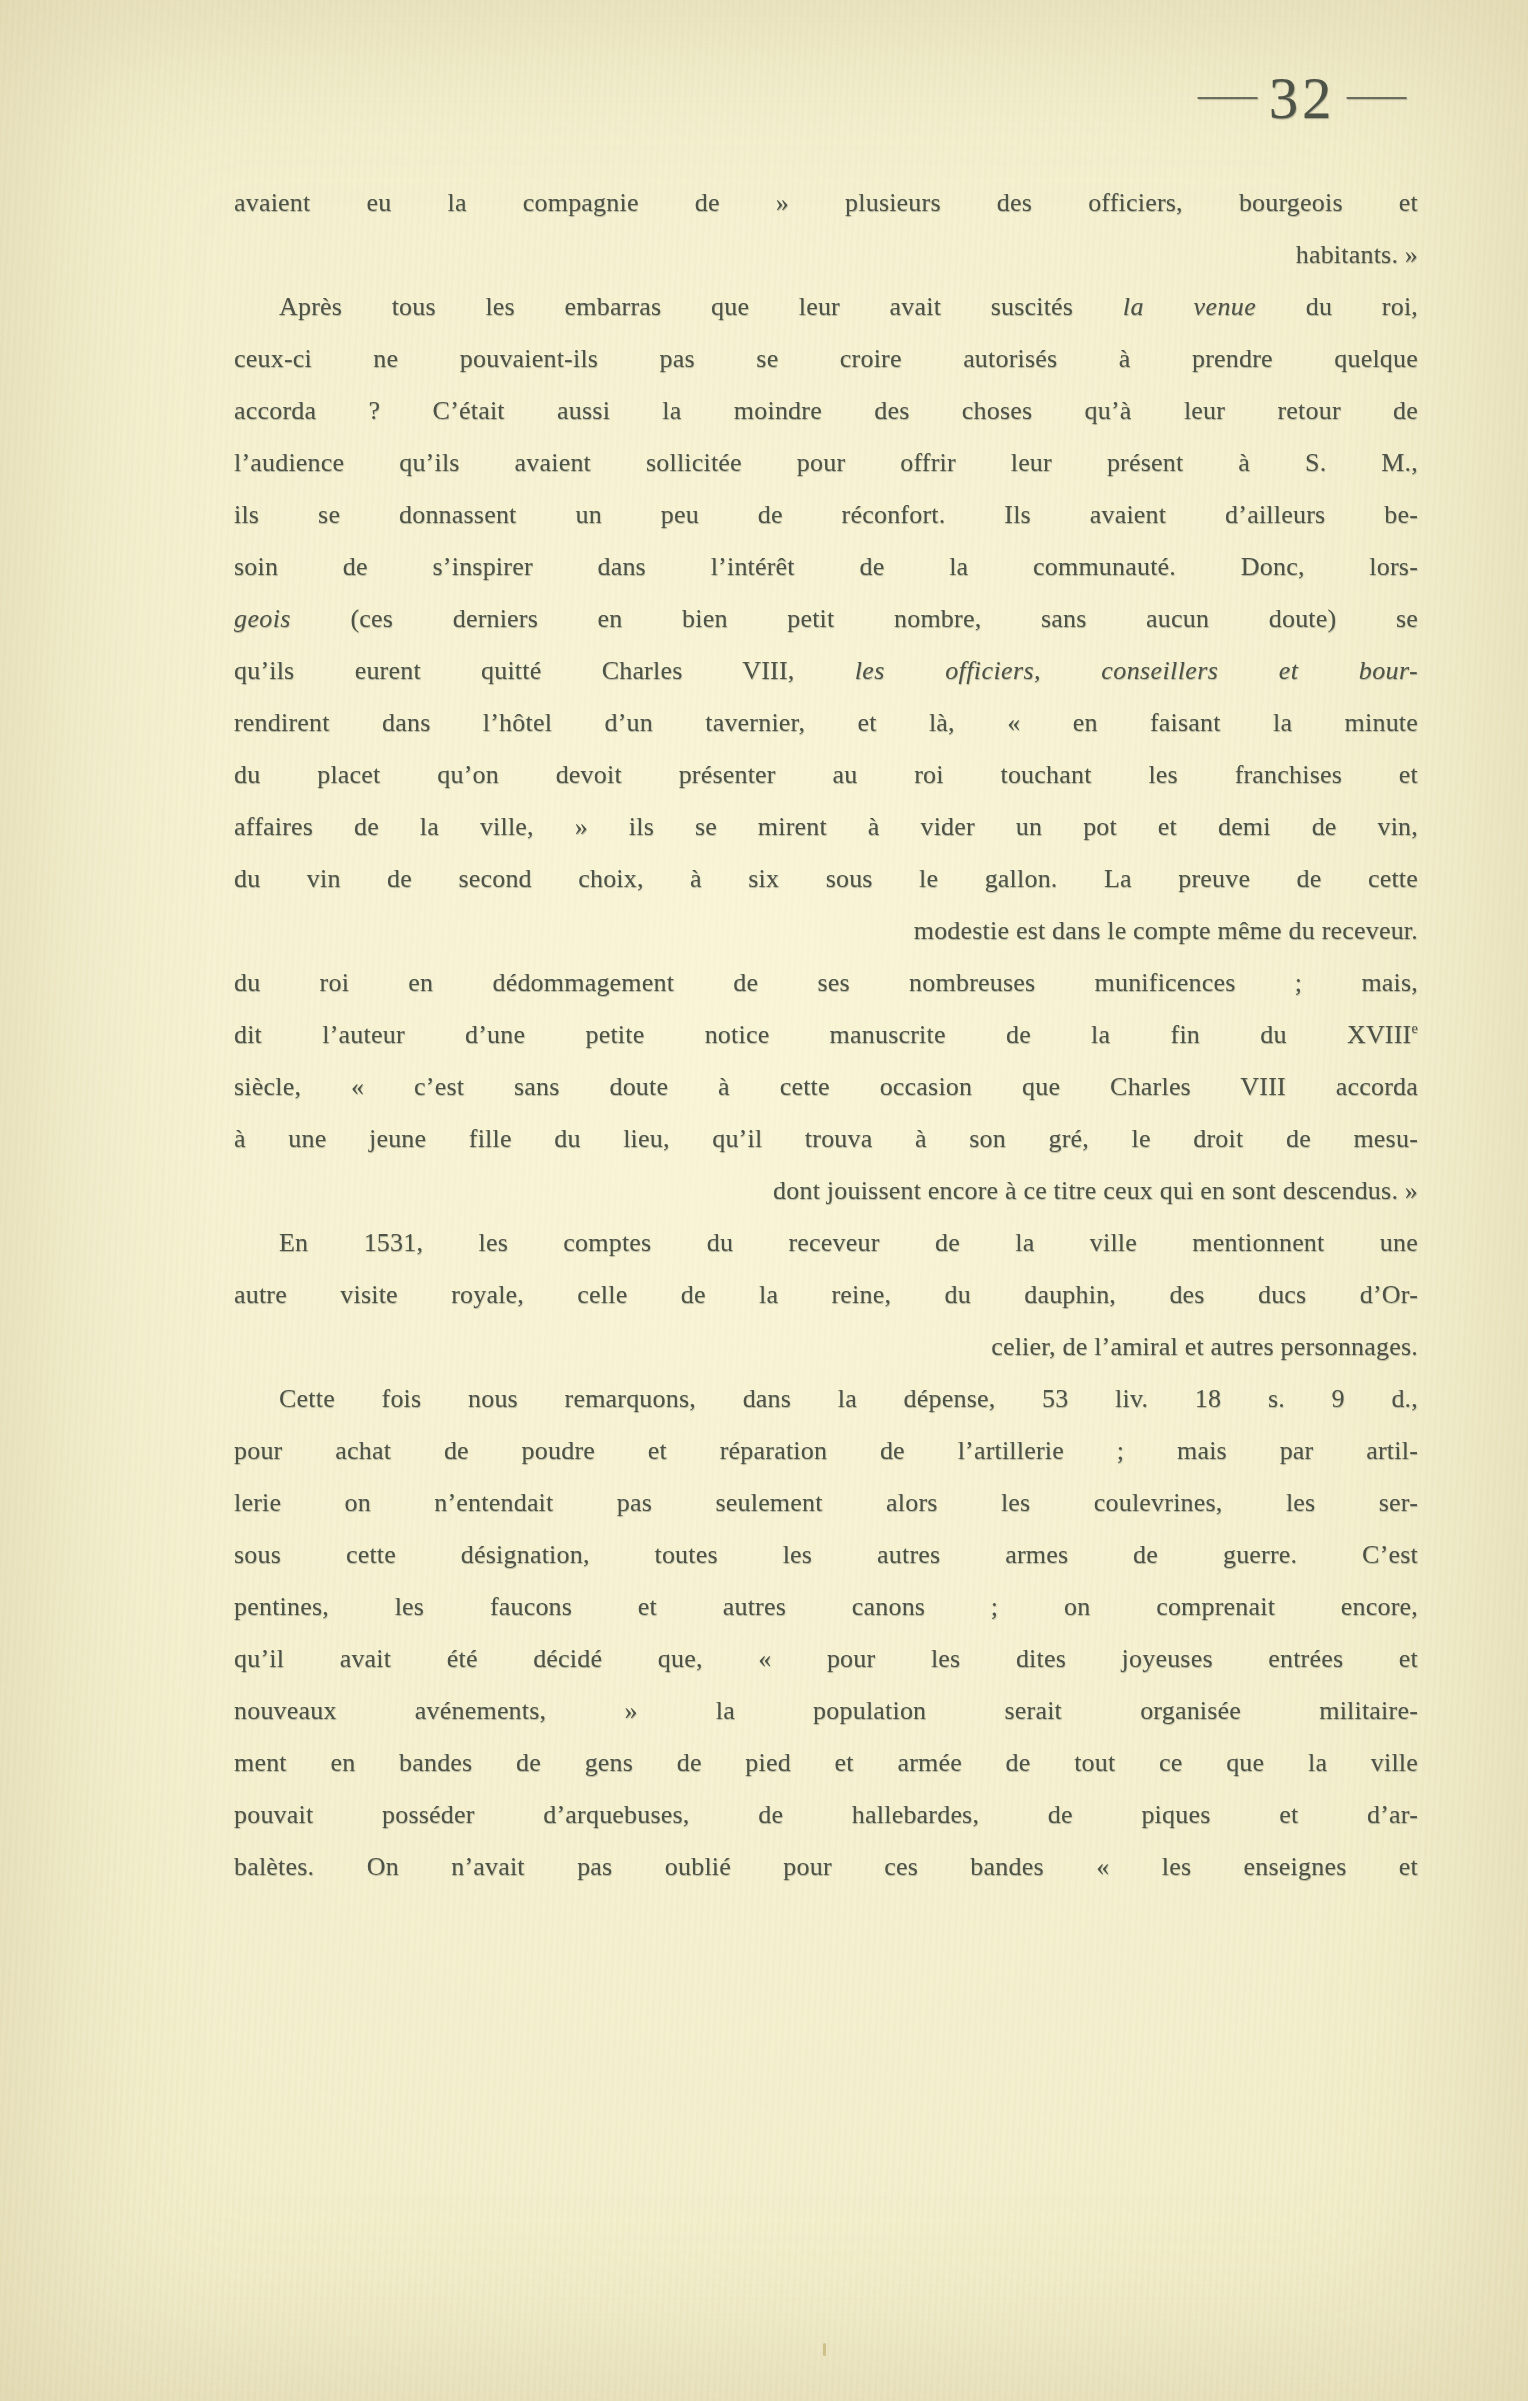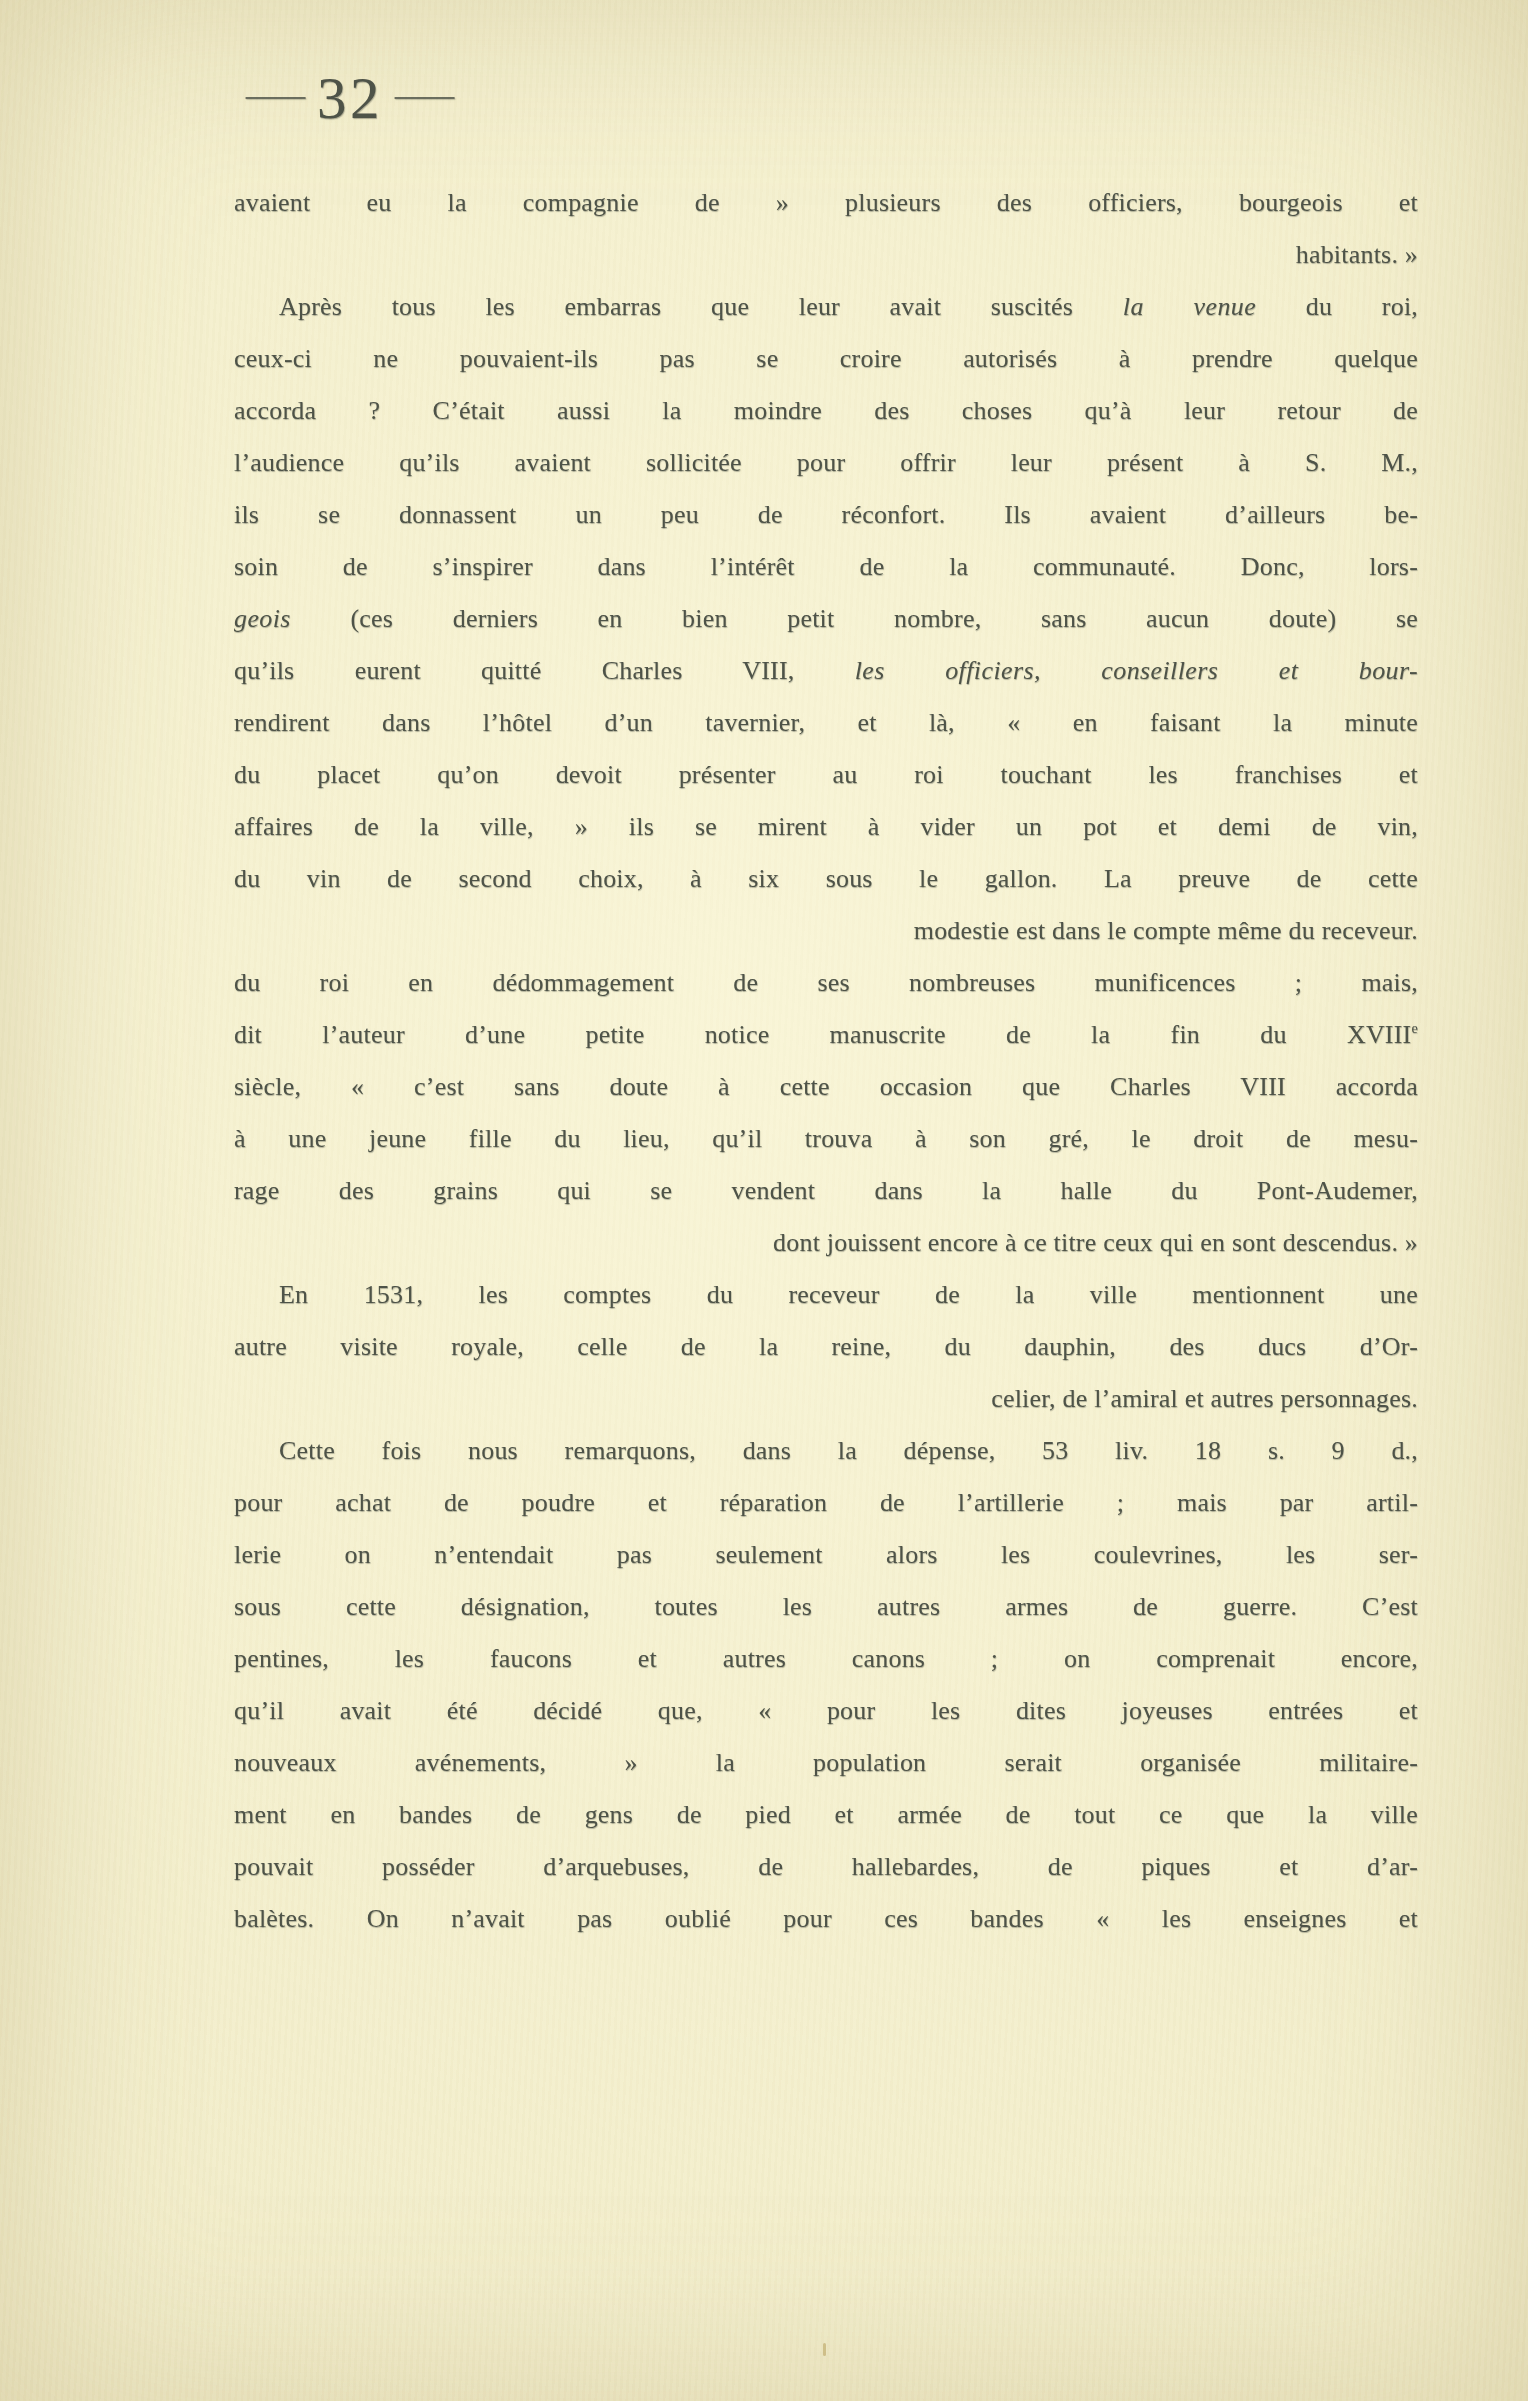--- a/index.html
+++ b/index.html
@@ -20,21 +20,21 @@
     background:
       radial-gradient(ellipse 130% 110% at 48% 42%, rgba(255,252,226,0.55), rgba(255,252,226,0) 60%),
       repeating-linear-gradient(93deg, rgba(200,185,130,0.05) 0 2.7px, rgba(255,255,235,0.05) 2.7px 6.2px),
       var(--paper);
     box-shadow: inset 0 0 196px rgba(167,148,94,0.28);
     color:var(--ink);
   }
   .page-header{
     position:absolute;
     left:234px; width:1184px; top:64px; height:80px;
-    text-align:left;
+    text-align:right;
     white-space:nowrap;
     color:var(--ink);
   }
   .page-header .rule{
     display:inline-block;
     font-size:37px;
     transform:scaleX(1.6);
     position:relative; top:-10.7px;
     margin:0 23px;
     opacity:.82;
@@ -107,21 +107,20 @@
       <div class="line just">qu’ils eurent quitté Charles VIII, <em>les officiers, conseillers et bour-</em></div>
       <div class="line just">rendirent dans l’hôtel d’un tavernier, et là, « en faisant la minute</div>
       <div class="line just">du placet qu’on devoit présenter au roi touchant les franchises et</div>
       <div class="line just">affaires de la ville, » ils se mirent à vider un pot et demi de vin,</div>
       <div class="line just">du vin de second choix, à six sous le gallon. La preuve de cette</div>
       <div class="line">modestie est dans le compte même du receveur.</div>
       <div class="line just">du roi en dédommagement de ses nombreuses munificences ; mais,</div>
       <div class="line just">dit l’auteur d’une petite notice manuscrite de la fin du XVIII<sup>e</sup></div>
       <div class="line just">siècle, « c’est sans doute à cette occasion que Charles VIII accorda</div>
       <div class="line just">à une jeune fille du lieu, qu’il trouva à son gré, le droit de mesu-</div>
-      <div class="line just">rage des grains qui se vendent dans la halle du Pont-Audemer,</div>
       <div class="line">dont jouissent encore à ce titre ceux qui en sont descendus. »</div>
       <div class="line just indent">En 1531, les comptes du receveur de la ville mentionnent une</div>
       <div class="line just">autre visite royale, celle de la reine, du dauphin, des ducs d’Or-</div>
       <div class="line">celier, de l’amiral et autres personnages.</div>
       <div class="line just indent">Cette fois nous remarquons, dans la dépense, 53 liv. 18 s. 9 d.,</div>
       <div class="line just">pour achat de poudre et réparation de l’artillerie ; mais par artil-</div>
       <div class="line just">lerie on n’entendait pas seulement alors les coulevrines, les ser-</div>
       <div class="line just">sous cette désignation, toutes les autres armes de guerre. C’est</div>
       <div class="line just">pentines, les faucons et autres canons ; on comprenait encore,</div>
       <div class="line just">qu’il avait été décidé que, « pour les dites joyeuses entrées et</div>

